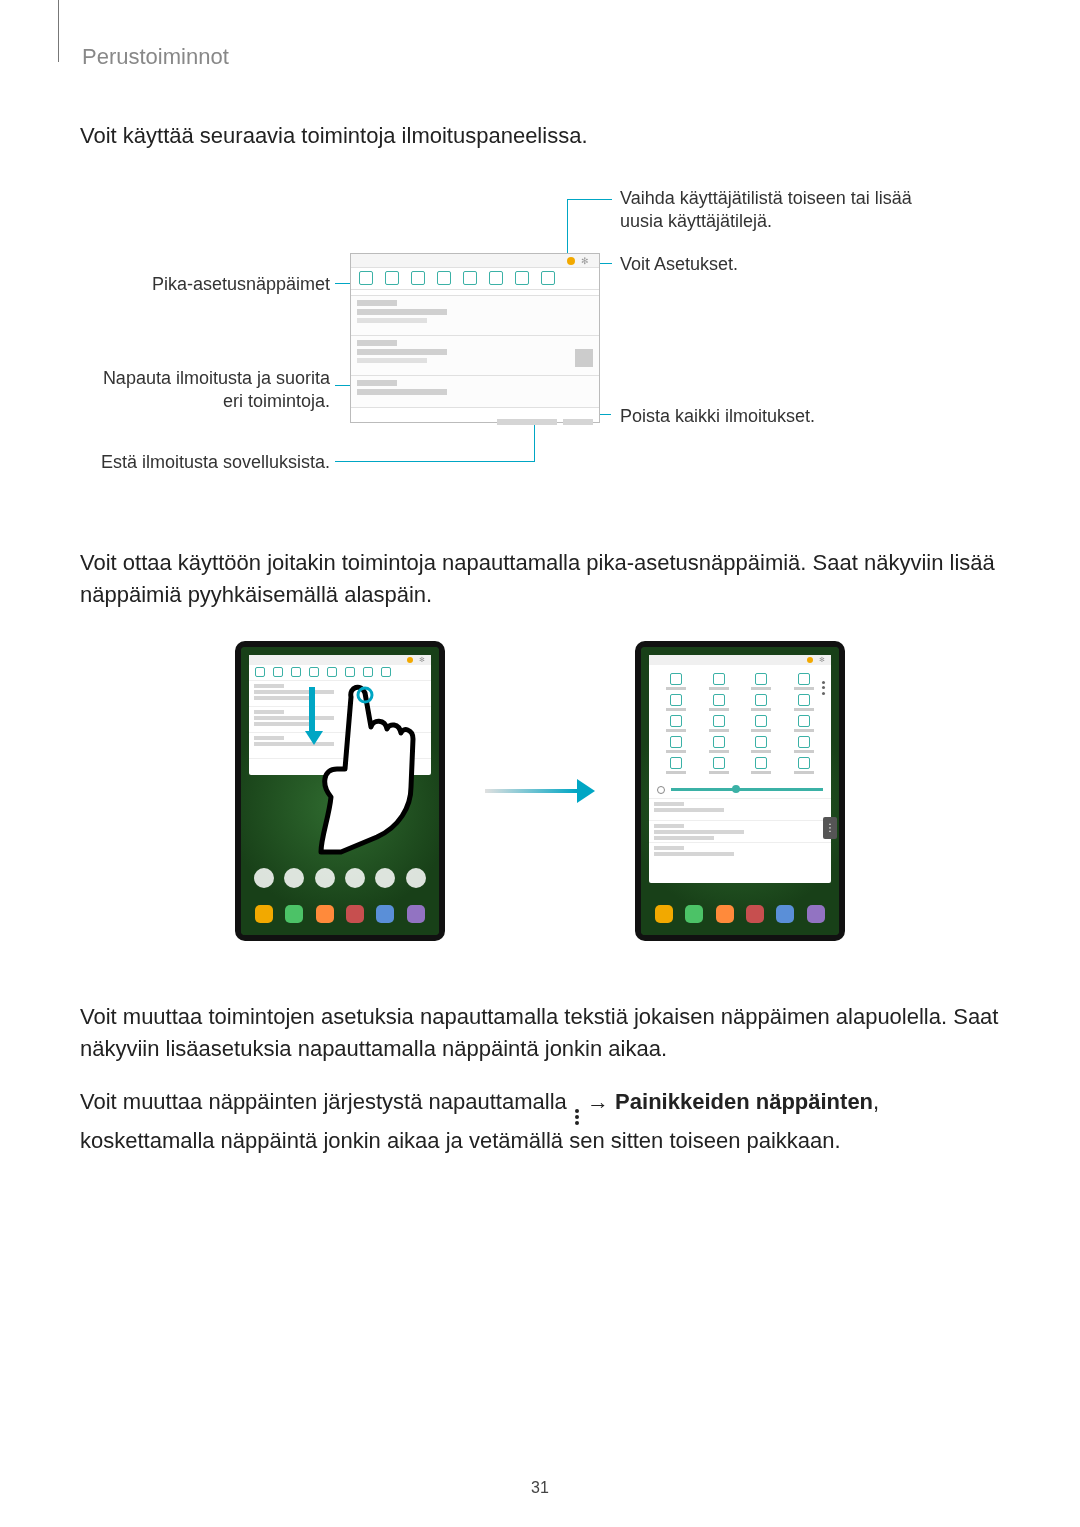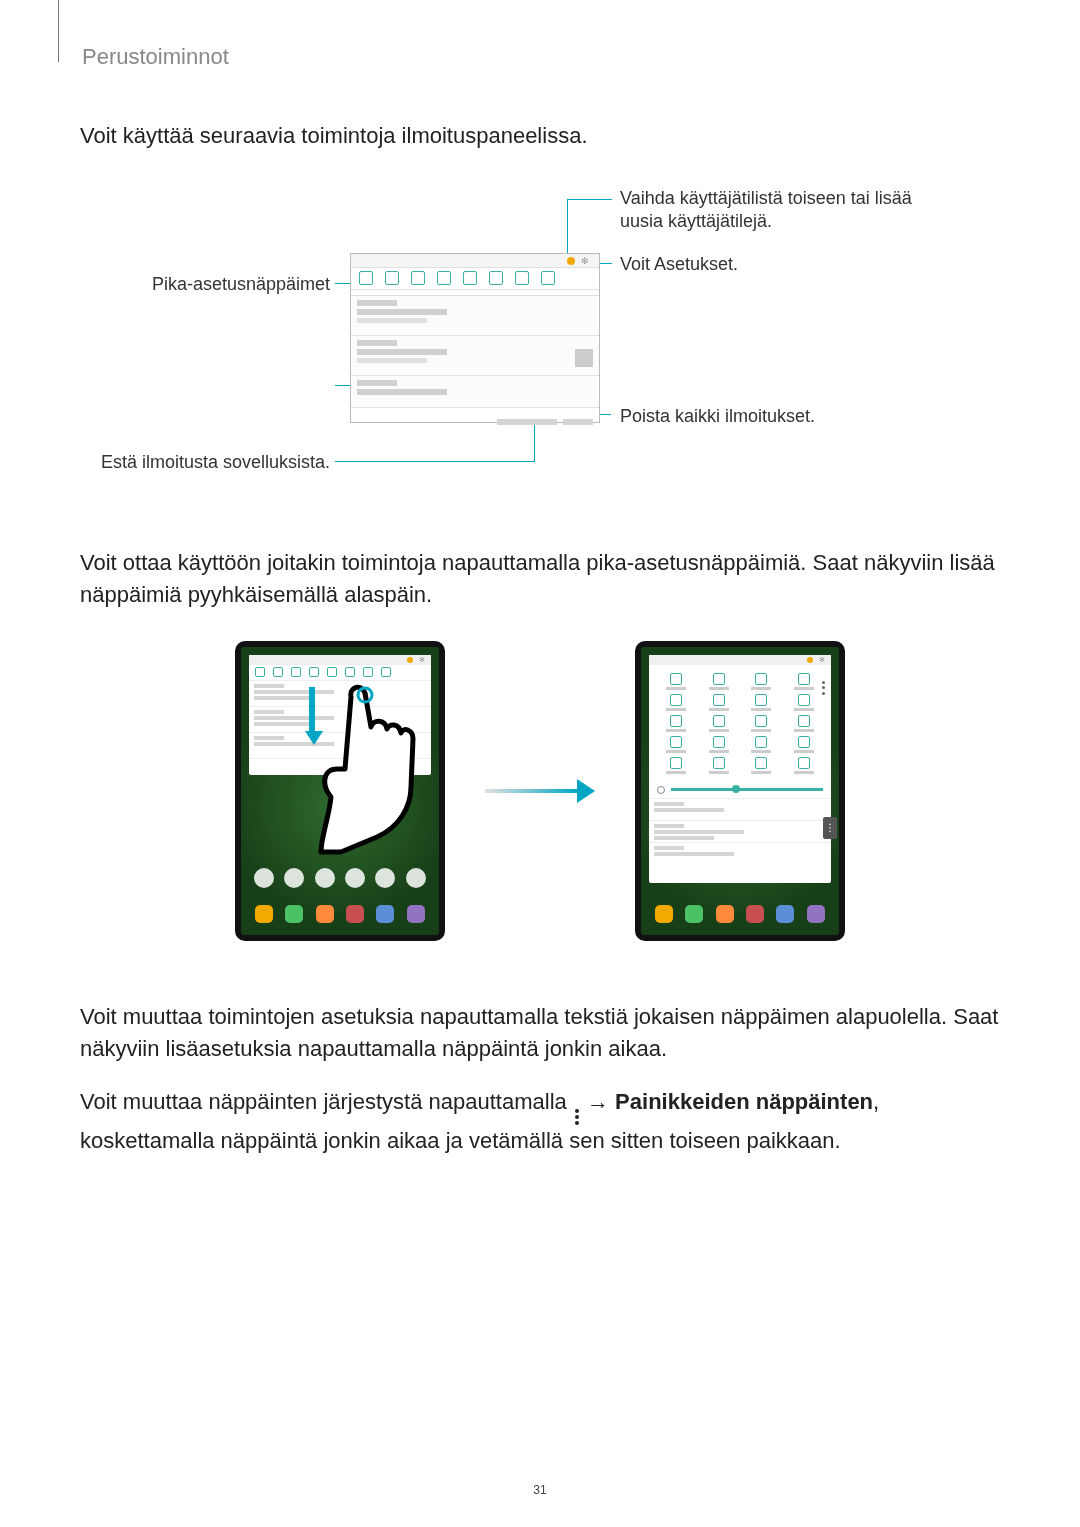--- a/index.html
+++ b/index.html
@@ -232,21 +232,21 @@
   .inline-menu {
     display:inline-flex; flex-direction:column; gap:2px; vertical-align: -4px; margin: 0 2px;
   }
   .inline-menu i { width:4px; height:4px; background:#222; border-radius:50%; display:block; }
 
   .pageno {
     position:absolute;
     bottom: 30px;
     left: 0; right: 0;
     text-align:center;
-    font-size: 12px;
+    font-size: 16px;
     color: #444;
   }
 </style>
 </head>
 <body>
 
 <div class="vline-top"></div>
 
 <div class="page">
 
@@ -260,20 +260,21 @@
     <div class="callout-line-h" style="left:255px; top:198px; width:20px;"></div>
     <div class="callout-line-v" style="left:454px; top:224px; height:50px;"></div>
     <div class="callout-line-h" style="left:255px; top:274px; width:200px;"></div>
 
     <div class="callout-line-v" style="left:487px; top:12px; height:64px;"></div>
     <div class="callout-line-h" style="left:487px; top:12px; width:45px;"></div>
     <div class="callout-line-h" style="left:508px; top:76px; width:24px;"></div>
     <div class="callout-line-h" style="left:493px; top:227px; width:38px;"></div>
 
     <div class="callout left" style="left:0; top:86px; width:250px;">Pika-asetusnäppäimet</div>
+    <div class="callout left" style="left:0; top:180px; width:250px;">Napauta ilmoitusta ja suorita eri toimintoja.</div>
     <div class="callout left" style="left:0; top:264px; width:250px;">Estä ilmoitusta sovelluksista.</div>
 
     <div class="callout" style="left:540px; top:0; width:320px;">Vaihda käyttäjätilistä toiseen tai lisää uusia käyttäjätilejä.</div>
     <div class="callout" style="left:540px; top:66px; width:320px;">
       <span>Voit </span><b>Asetukset</b><span>.</span>
     </div>
     <div class="callout" style="left:540px; top:218px; width:320px;">Poista kaikki ilmoitukset.</div>
 
     <div class="panel-box">
       <div class="panel-status">

